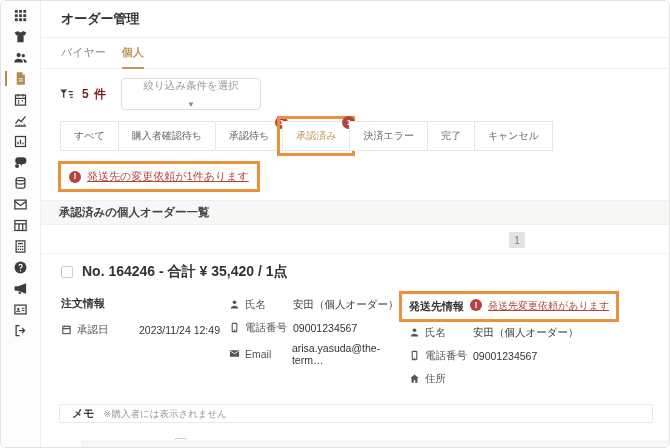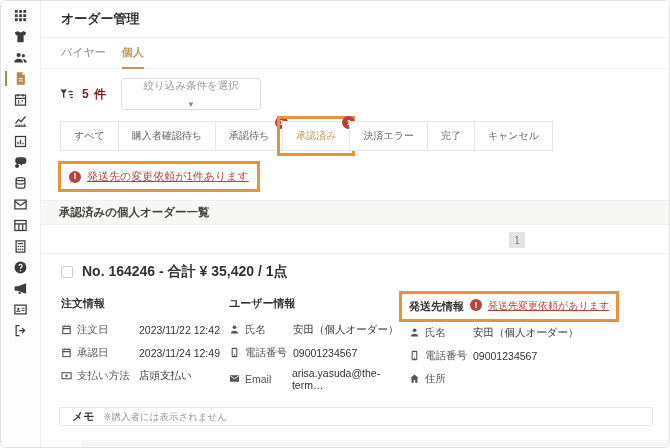--- a/index.html
+++ b/index.html
@@ -300,43 +300,26 @@
 
       <div class="info-cols">
 
         <div class="info-col1">
           <div class="col-title">注文情報</div>
           <div class="info-row">
             <span><svg viewBox="0 0 24 24" width="11" height="11" fill="none" stroke="currentColor" stroke-width="2.4">
                   <rect x="4" y="5" width="16" height="16"></rect>
                   <path d="M4 10h16M8 3v4M16 3v4"></path>
                 </svg></span>
-            <span class="info-label">注文日</span>
-            <span class="info-value">2023/11/22 12:42</span>
-          </div>
-          <div class="info-row">
-            <span><svg viewBox="0 0 24 24" width="11" height="11" fill="none" stroke="currentColor" stroke-width="2.4">
-                  <rect x="4" y="5" width="16" height="16"></rect>
-                  <path d="M4 10h16M8 3v4M16 3v4"></path>
-                </svg></span>
             <span class="info-label">承認日</span>
             <span class="info-value">2023/11/24 12:49</span>
           </div>
-          <div class="info-row">
-            <span><svg viewBox="0 0 24 24" width="11" height="11" fill="none" stroke="currentColor" stroke-width="2.4">
-                  <rect x="2" y="6" width="20" height="13"></rect>
-                  <circle cx="12" cy="12.5" r="2.6" fill="currentColor" stroke="none"></circle>
-                </svg></span>
-            <span class="info-label">支払い方法</span>
-            <span class="info-value">店頭支払い</span>
-          </div>
         </div>
 
         <div class="info-col2">
-          <div class="col-title">ユーザー情報</div>
           <div class="info-row">
             <span><svg viewBox="0 0 24 24" width="11" height="11" fill="currentColor">
                   <circle cx="12" cy="7" r="4"></circle>
                   <path d="M4 20.5c0-4 3.5-6 8-6s8 2 8 6z"></path>
                 </svg></span>
             <span class="info-label">氏名</span>
             <span class="info-value">安田（個人オーダー）</span>
           </div>
           <div class="info-row">
             <span><svg viewBox="0 0 24 24" width="11" height="11" fill="none" stroke="currentColor" stroke-width="2.4">

